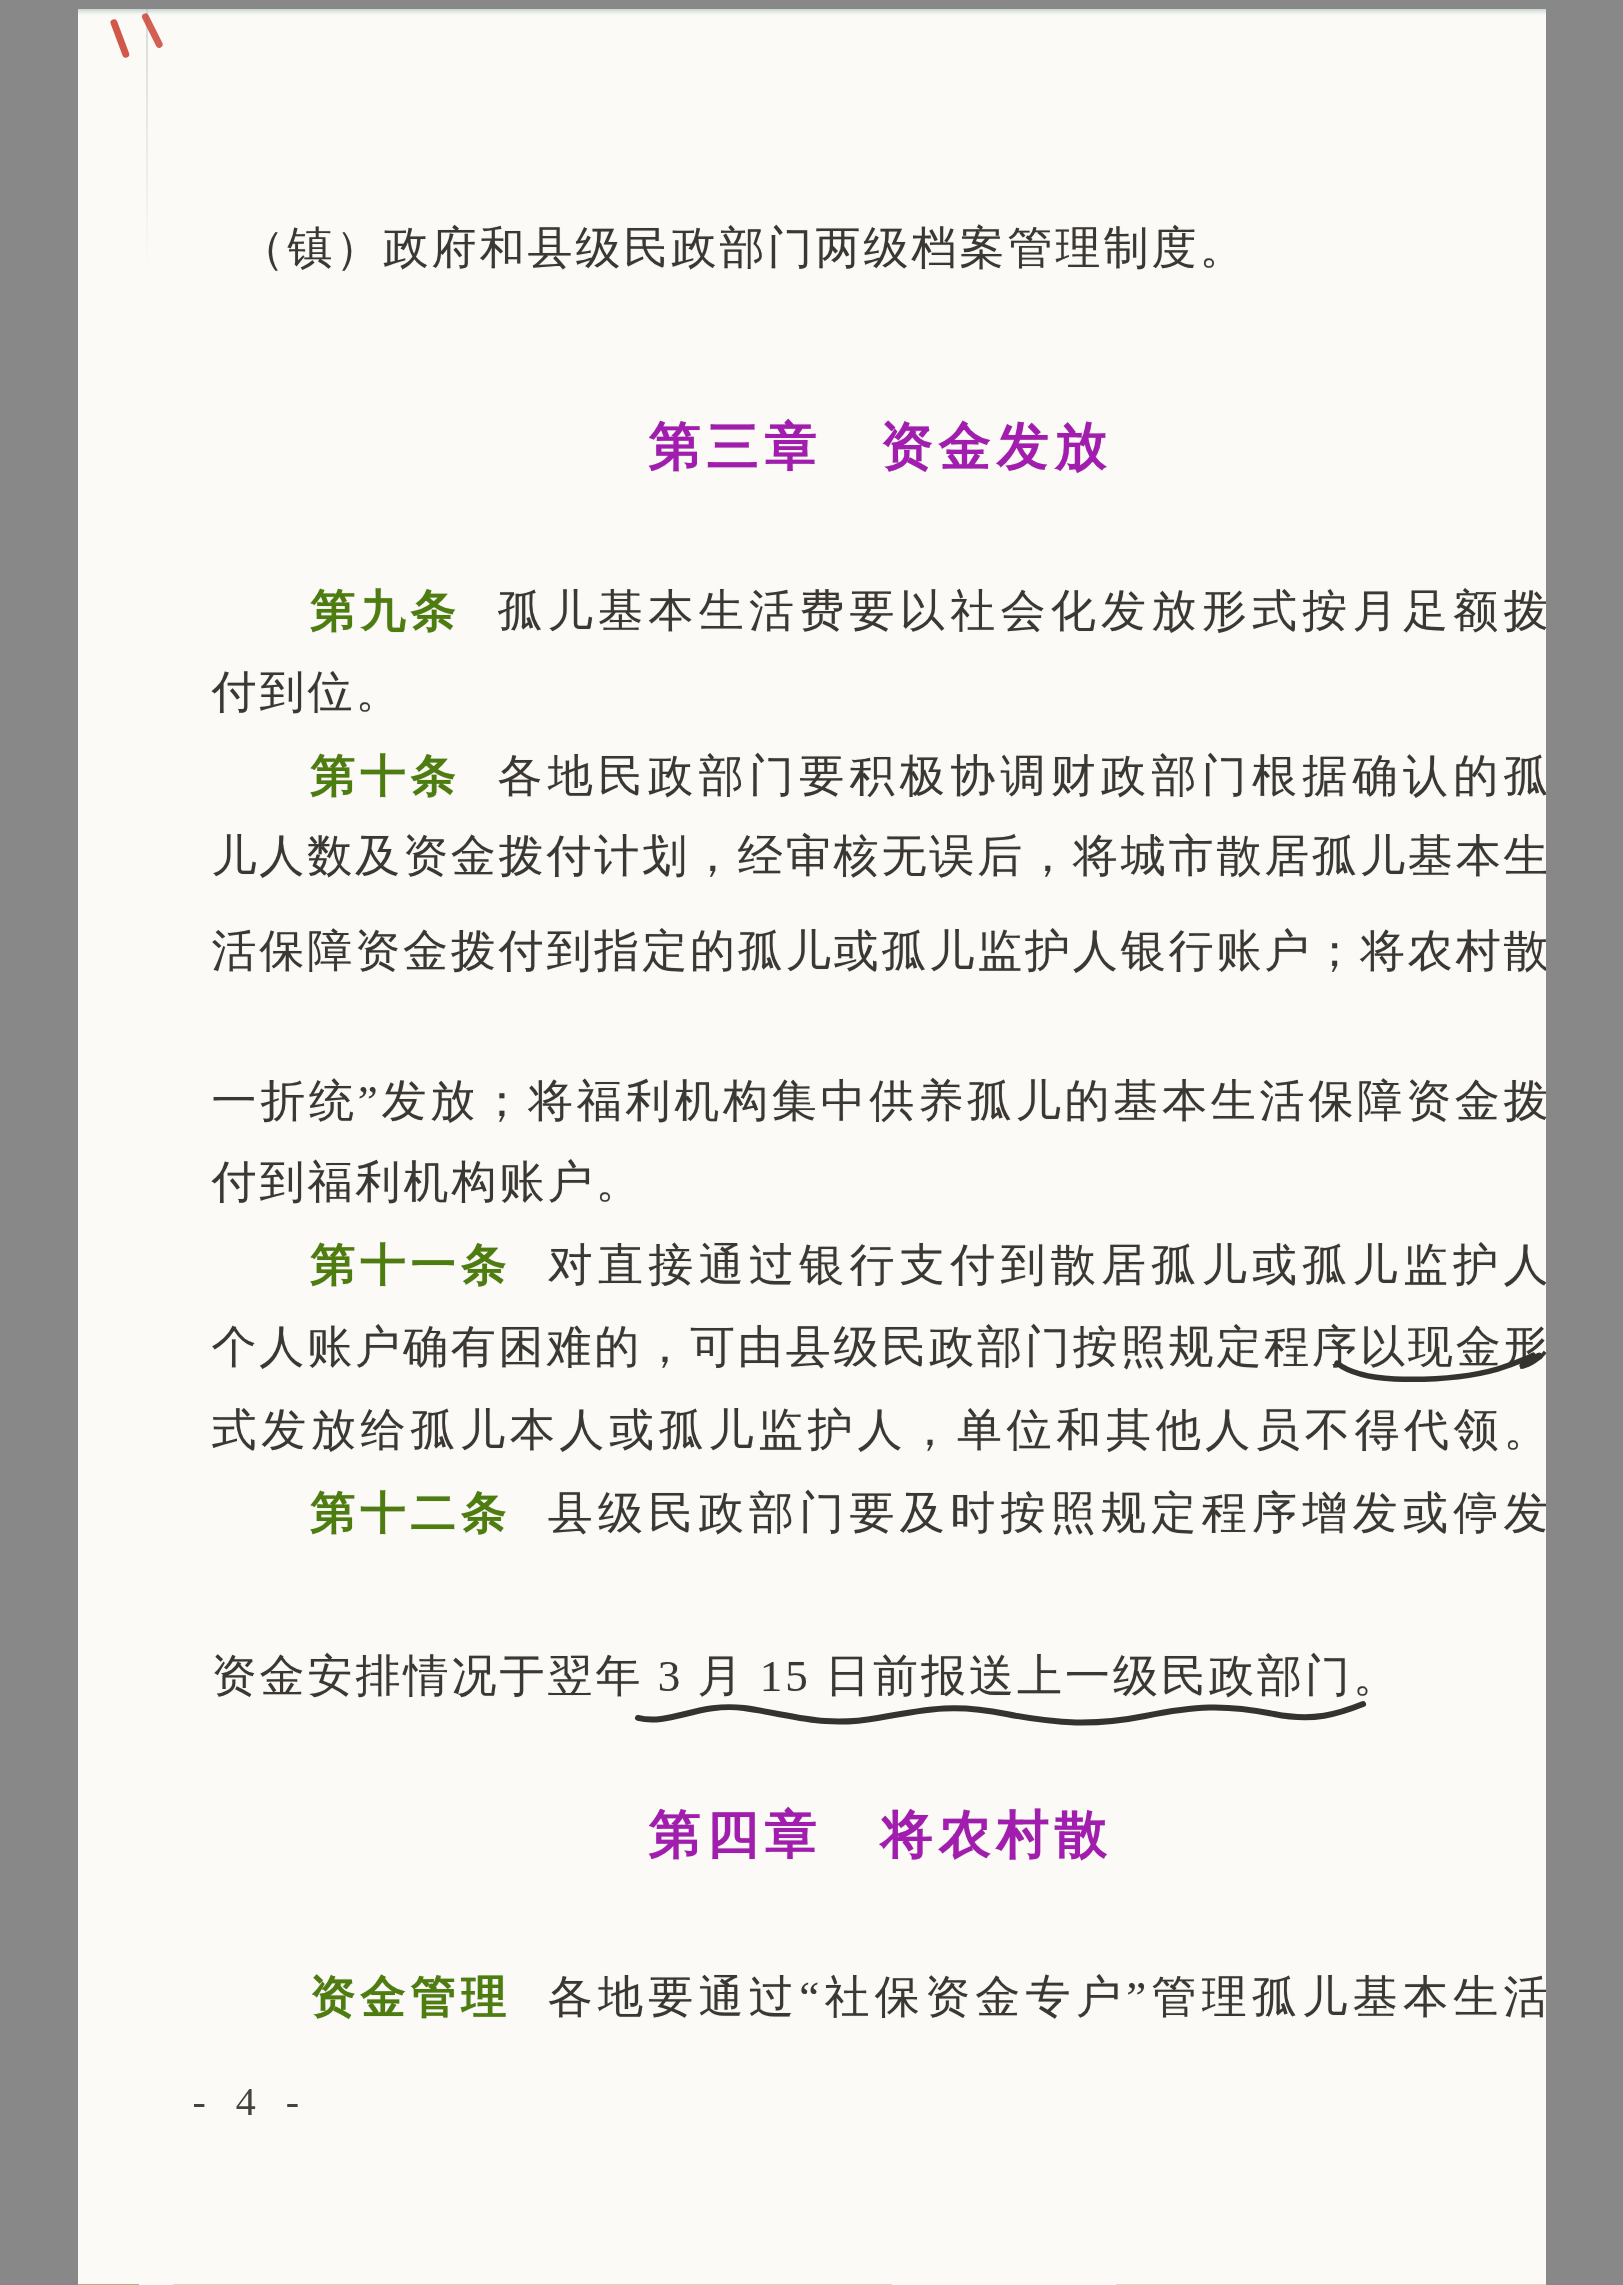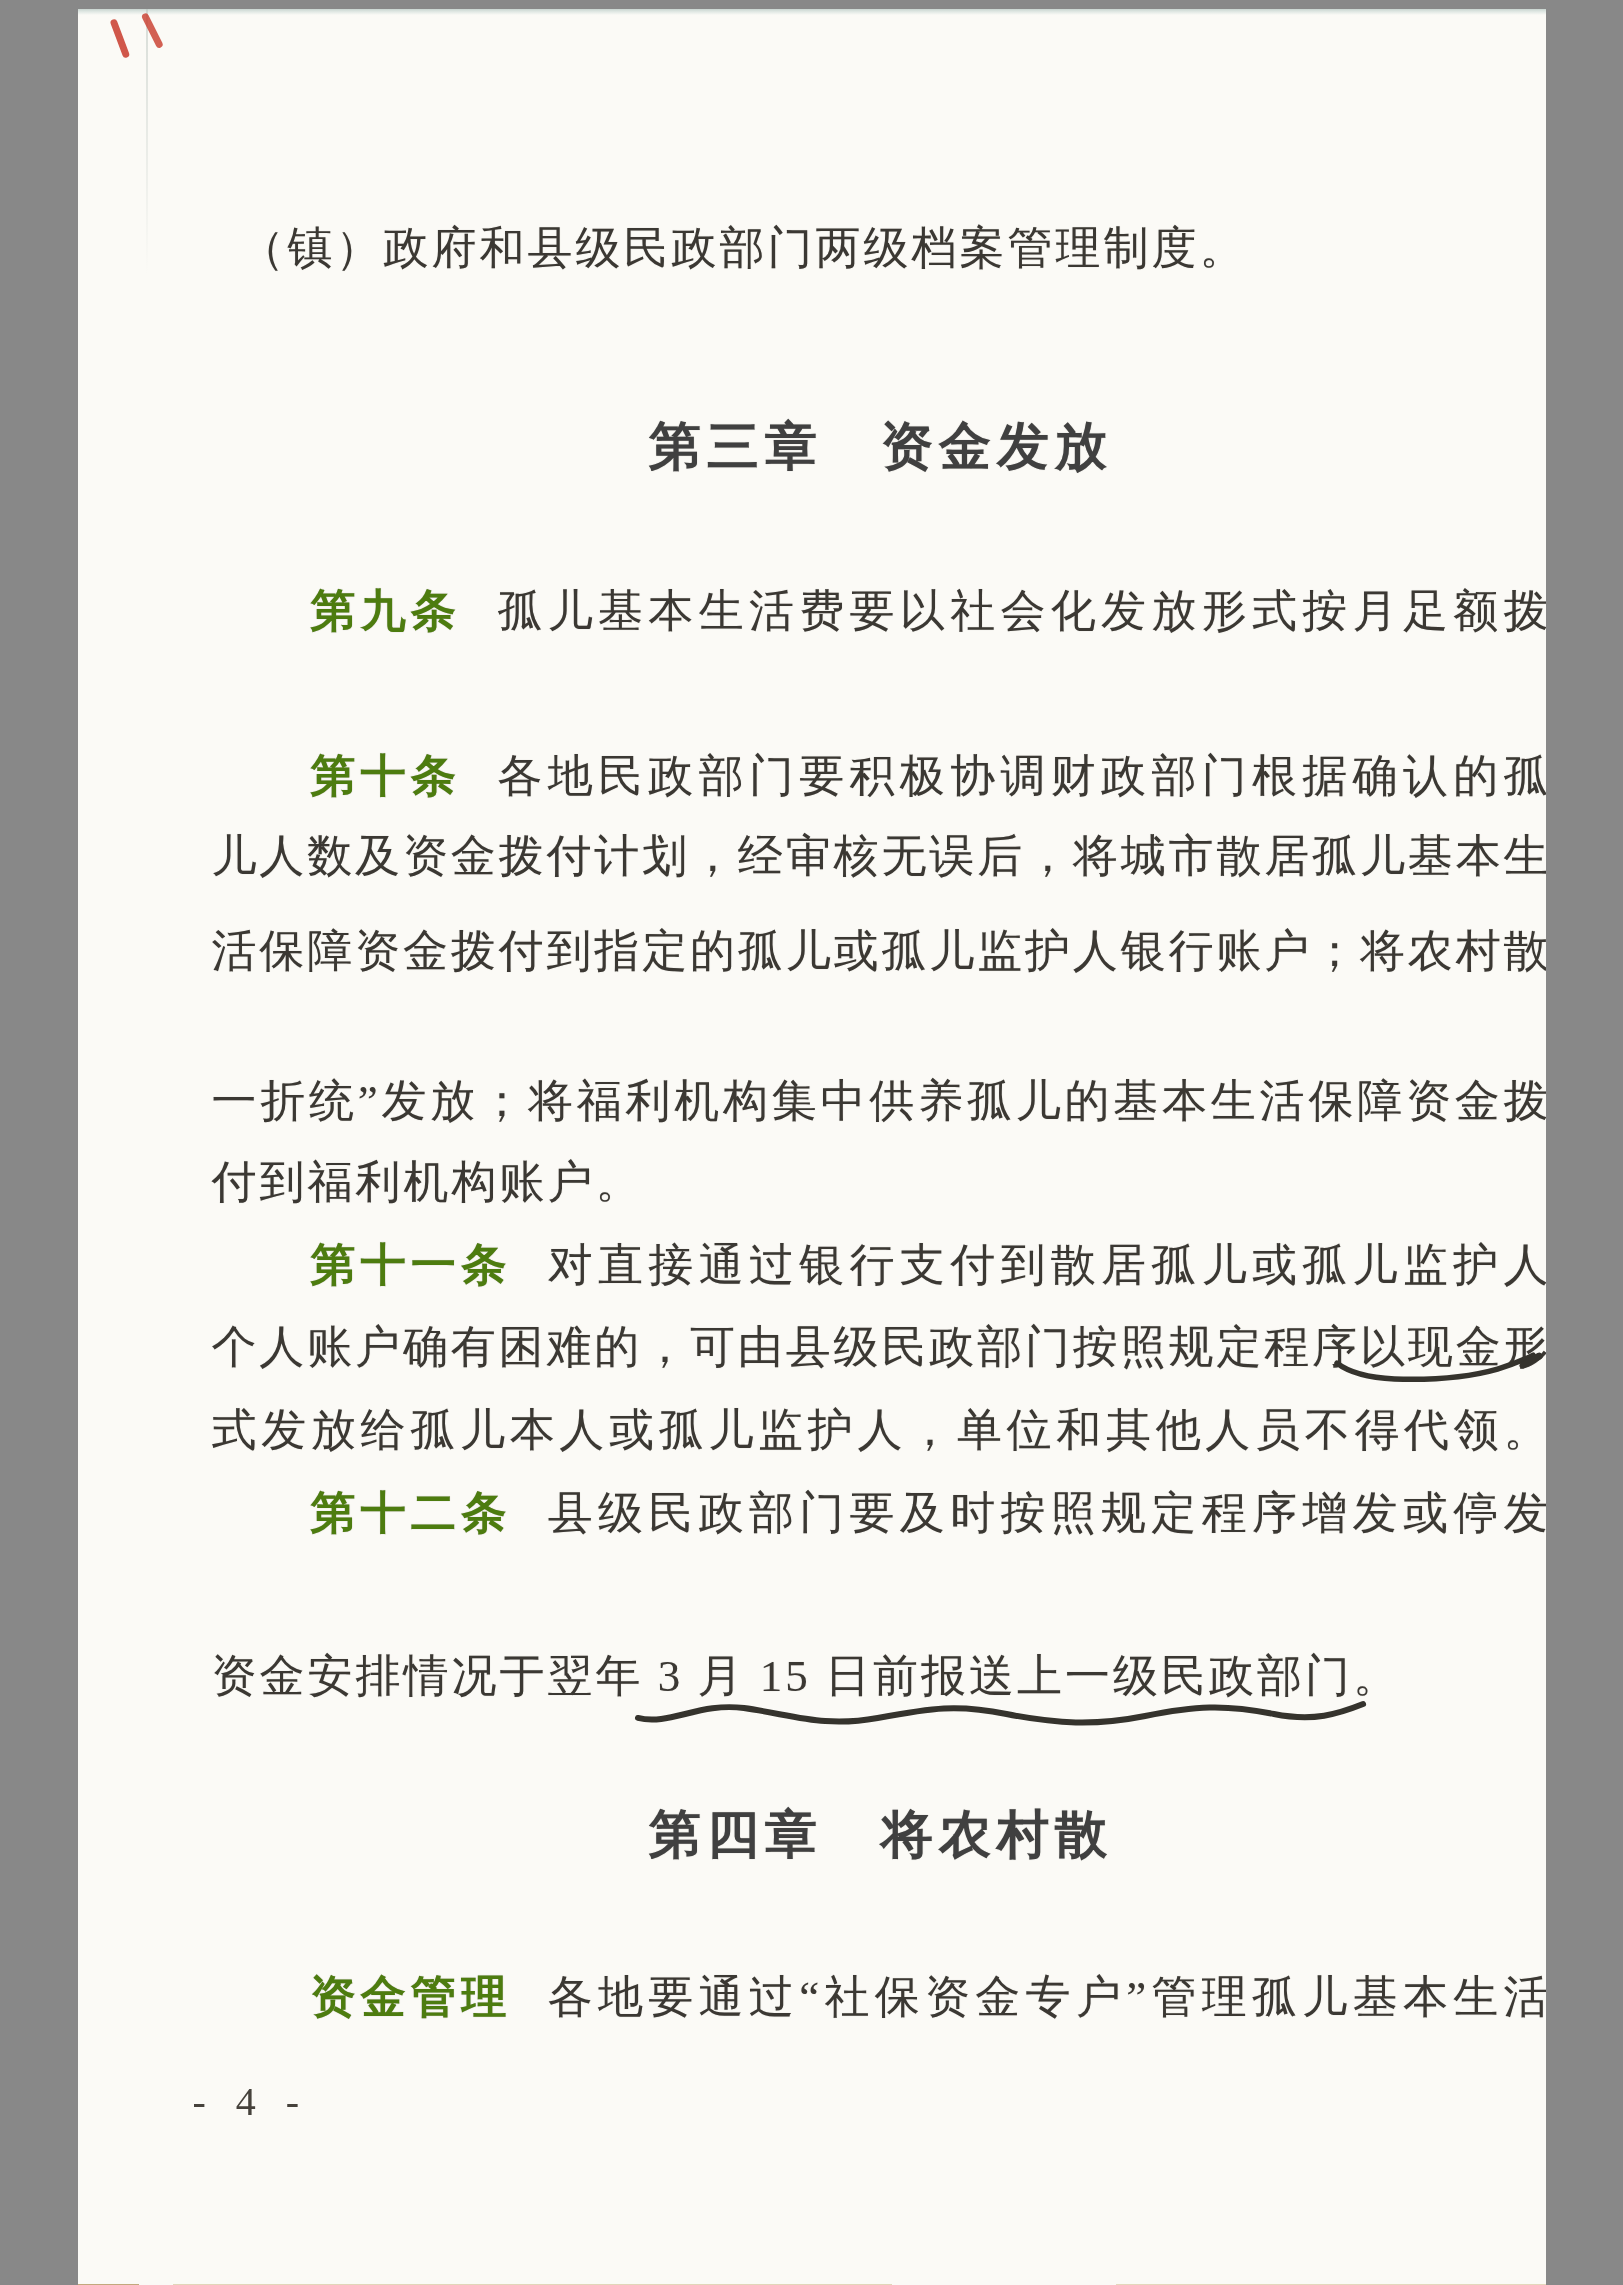--- a/index.html
+++ b/index.html
@@ -43,21 +43,21 @@
   .lead{
     font-family:"Liberation Sans","DejaVu Sans",sans-serif;
     font-weight:bold;color:#4d7c0f;margin-right:36px;
     text-shadow:0 0 1px rgba(40,36,32,.35);
   }
   .chapter{
     position:absolute;left:134px;width:1339px;height:69px;
     text-align:center;
     font-family:"Liberation Sans","DejaVu Sans",sans-serif;
     font-weight:bold;font-size:52px;line-height:63px;letter-spacing:6px;
-    color:#404040;text-shadow:0 0 1px rgba(40,36,32,.35);
+    color:#a21caf;text-shadow:0 0 1px rgba(40,36,32,.35);
   }
   .page-num{
     position:absolute;left:115px;top:2069px;
     font-size:40px;letter-spacing:10px;color:#46423c;
   }
   
   .anno{position:absolute;}
   .speck{position:absolute;background:#3c3a34;}
   .speck-1{left:1529px;top:630px;width:11px;height:15px;border-radius:45% 55% 50% 40%;transform:rotate(8deg);}
   .speck-2{left:1531px;top:724px;width:10px;height:9px;border-radius:60% 40% 55% 45%;transform:rotate(-12deg);}
@@ -76,20 +76,21 @@
     <path d="M48,8 L62,36" stroke="#c8392b" stroke-width="7" stroke-linecap="round" fill="none" opacity="0.8"></path>
   </svg>
 
   <div class="line cont" style="top:210px">（镇）政府和县级民政部门两级档案管理制度。</div>
 
   <div class="chapter" style="top:406px">第三章　资金发放</div>
 
   <div class="line j ind" style="top:572px">
     <span class="lead">第九条</span><span>孤儿基本生活费要以社会化发放形式按月足额拨</span>
   </div>
+  <div class="line short" style="top:654px">付到位。</div>
 
   <div class="line j ind" style="top:737px">
     <span class="lead">第十条</span><span>各地民政部门要积极协调财政部门根据确认的孤</span>
   </div>
   <div class="line j" style="top:818px">儿人数及资金拨付计划，经审核无误后，将城市散居孤儿基本生</div>
   <div class="line j" style="top:913px">活保障资金拨付到指定的孤儿或孤儿监护人银行账户；将农村散</div>
   <div class="line short" style="top:1144px">付到福利机构账户。</div>
   <div class="line j" style="top:1063px">一折统”发放；将福利机构集中供养孤儿的基本生活保障资金拨</div>
 
   <div class="line j ind" style="top:1226px">

